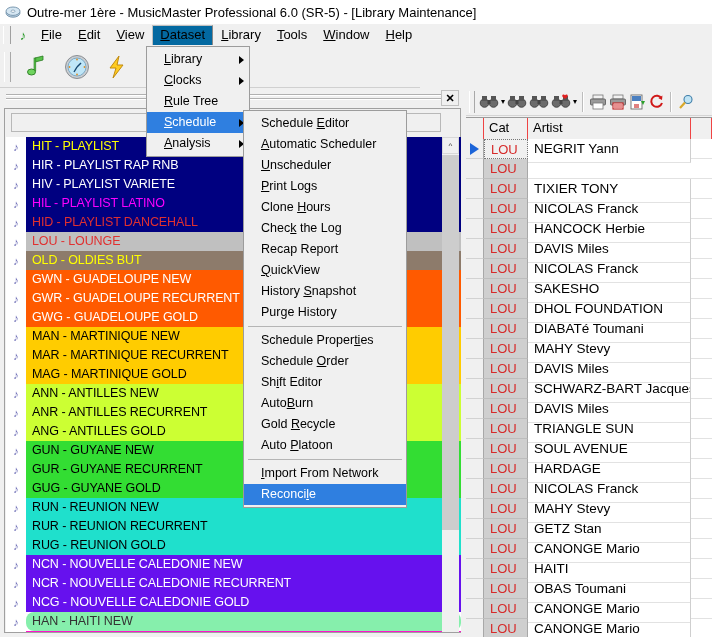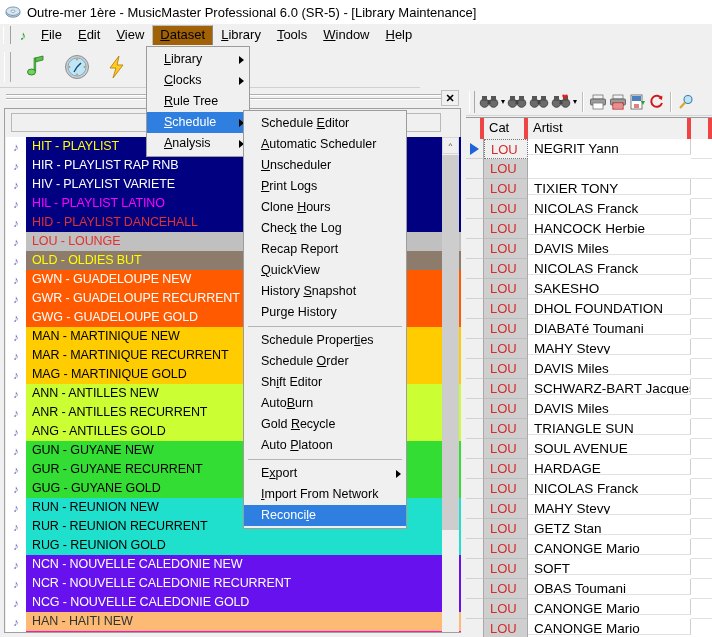--- a/index.html
+++ b/index.html
@@ -42,21 +42,21 @@
   .mb-grip {
     width: 8px; height: 18px; margin-left: 3px; margin-right: 2px;
     border-left: 1px solid #fff; border-right: 1px solid #a0a0a0;
   }
   .mb-note { width: 20px; text-align: center; font-size: 13px; color: #2a9a2a; }
   .mb-item {
     padding: 2px 8px; font-size: 13px; color: #000; cursor: default;
     white-space: nowrap; line-height: 16px;
   }
   .mb-item.active {
-    background: #a16207;
+    background: #0369a1;
     border-left: 1px solid #c0c0c0;
     border-top: 1px solid #c0c0c0;
     border-right: 1px solid #888;
     padding: 1px 7px 2px 7px;
   }
   .mb-item u { text-decoration: underline; }
 
   
   #toolbar-left {
     position: absolute; left: 0; top: 46px; width: 420px; height: 42px;
@@ -173,21 +173,21 @@
     overflow: hidden;
   }
   .ghead {
     display: flex; height: 21px;
     background: #f0f0f0;
     border-bottom: 1px solid #808080;
   }
   .ghead .hc {
     height: 21px; line-height: 20px;
     font-size: 13px; color: #000;
-    border-right: 4px solid #ef4444;
+    border-right: 1px solid #ef4444;
     padding-left: 5px;
     background: #f0f0f0;
     overflow: hidden; white-space: nowrap;
   }
   .grow { display: flex; height: 20px; background: #fff; }
   .grow .c-ind {
     width: 18px; min-width: 18px; height: 20px;
     background: #f0f0f0;
     border-right: 1px solid #a8a8a8;
     border-bottom: 1px solid #d2d2d2;
@@ -201,21 +201,21 @@
     color: #d62a2a; font-size: 13px; padding-left: 6px;
     overflow: hidden; white-space: nowrap;
   }
   .grow.sel .c-cat {
     background: #f0f0f0;
     border: 1px dotted #777;
     color: #d62a2a;
     position: relative;
   }
   .grow .c-art {
-    width: 163px; min-width: 163px; height: 16px; line-height: 19px;
+    width: 163px; min-width: 163px; height: 24px; line-height: 19px;
     color: #000; font-size: 13.5px; padding-left: 6px;
     border-right: 1px solid #cfcfcf;
     border-bottom: 1px solid #e2e2e2;
     overflow: hidden; white-space: nowrap;
   }
   .grow .c-x {
     flex: 1; height: 20px;
     border-bottom: 1px solid #e2e2e2;
     font-size: 11px; color: #c08030; overflow: hidden;
   }
@@ -431,21 +431,21 @@
           <div class="lrow">
             <div class="gut">♪</div>
             <div class="lbl" style="background: rgb(102, 17, 238); color: rgb(255, 255, 255);">NCR - NOUVELLE CALEDONIE RECURRENT</div>
           </div>
           <div class="lrow">
             <div class="gut">♪</div>
             <div class="lbl" style="background: rgb(102, 17, 238); color: rgb(255, 255, 255);">NCG - NOUVELLE CALEDONIE GOLD</div>
           </div>
           <div class="lrow">
             <div class="gut">♪</div>
-            <div class="lbl" style="background: #fdba74; color: rgb(51, 51, 51);">HAN - HAITI NEW</div>
+            <div class="lbl" style="background: #86efac; color: rgb(51, 51, 51); border-radius: 8px;">HAN - HAITI NEW</div>
           </div>
           <div class="lrow">
             <div class="gut">♪</div>
             <div class="lbl" style="background: rgb(255, 17, 204); color: rgb(51, 51, 51);">HAR - HAiTI RECURRENT</div>
           </div>
         </div>
 
       <div id="list-scroll">
         <div id="ls-up">^</div>
         <div id="ls-thumb"></div>
@@ -670,21 +670,21 @@
           </div>
           <div class="grow">
             <div class="c-ind"></div>
             <div class="c-cat">LOU</div>
             <div class="c-art">CANONGE Mario</div>
             <div class="c-x"></div>
           </div>
           <div class="grow">
             <div class="c-ind"></div>
             <div class="c-cat">LOU</div>
-            <div class="c-art">SOFT</div>
+            <div class="c-art">HAITI</div>
             <div class="c-x"></div>
           </div>
           <div class="grow">
             <div class="c-ind"></div>
             <div class="c-cat">LOU</div>
             <div class="c-art">OBAS Toumani</div>
             <div class="c-x"></div>
           </div>
           <div class="grow">
             <div class="c-ind"></div>
@@ -722,18 +722,17 @@
       <div class="mi">History <u>S</u>napshot</div>
       <div class="mi">Purge History</div>
       <div class="msep"></div>
       <div class="mi">Schedule Proper<u>ti</u>es</div>
       <div class="mi">Schedule <u>O</u>rder</div>
       <div class="mi">Sh<u>i</u>ft Editor</div>
       <div class="mi">Auto<u>B</u>urn</div>
       <div class="mi">Gold <u>R</u>ecycle</div>
       <div class="mi">Auto <u>P</u>latoon</div>
       <div class="msep"></div>
-      <div class="mi">E<u>x</u>port<span class="subarrow"></span></div>
       <div class="mi"><u>I</u>mport From Network</div>
       <div class="mi hl">Reconci<u>l</u>e</div>
     </div>
 
 </div>
 
 </body></html>

